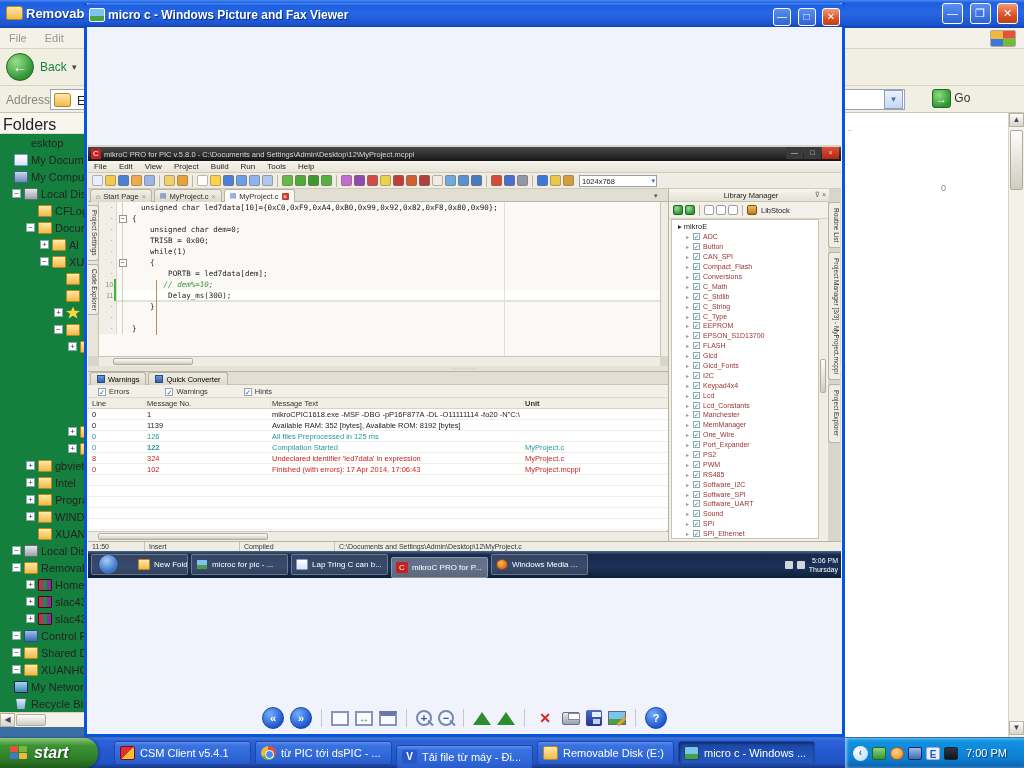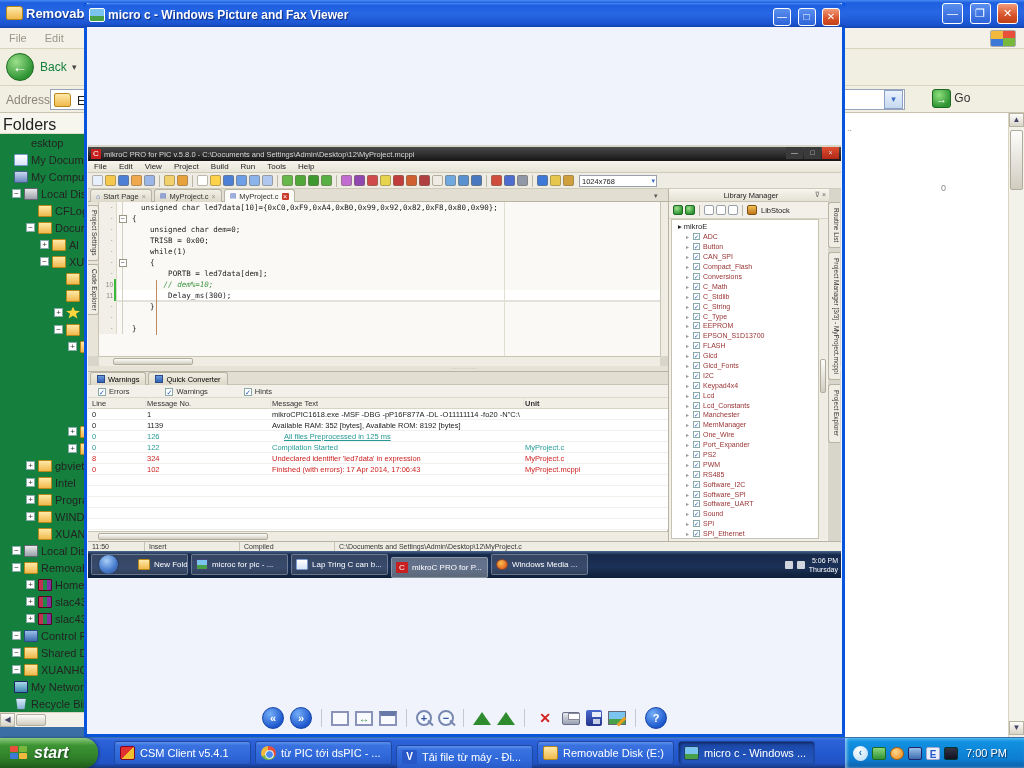--- a/index.html
+++ b/index.html
@@ -600,26 +600,26 @@
           </div>
             <div class="mrow">
             <span class="mcol" style="left:4px;width:50px;">0</span>
             <span class="mcol" style="left:59px;width:120px;">1139</span>
             <span class="mcol" style="left:184px;width:248px;">Available RAM: 352 [bytes], Available ROM: 8192 [bytes]</span>
             <span class="mcol" style="left:437px;width:140px;"></span>
           </div>
             <div class="mrow teal">
             <span class="mcol" style="left:4px;width:50px;">0</span>
             <span class="mcol" style="left:59px;width:120px;">126</span>
-            <span class="mcol" style="left:196px;width:248px;text-decoration:underline;">All files Preprocessed in 125 ms</span>
+            <span class="mcol" style="left:184px;width:248px;">All files Preprocessed in 125 ms</span>
             <span class="mcol" style="left:437px;width:140px;"></span>
           </div>
             <div class="mrow teal">
             <span class="mcol" style="left:4px;width:50px;">0</span>
-            <span class="mcol" style="left:59px;width:120px;">122</span>
+            <span class="mcol" style="left:59px;width:120px;font-weight:bold;">122</span>
             <span class="mcol" style="left:184px;width:248px;">Compilation Started</span>
             <span class="mcol" style="left:437px;width:140px;">MyProject.c</span>
           </div>
             <div class="mrow red">
             <span class="mcol" style="left:4px;width:50px;">8</span>
             <span class="mcol" style="left:59px;width:120px;">324</span>
             <span class="mcol" style="left:184px;width:248px;">Undeclared identifier 'led7data' in expression</span>
             <span class="mcol" style="left:437px;width:140px;">MyProject.c</span>
           </div>
             <div class="mrow red">

